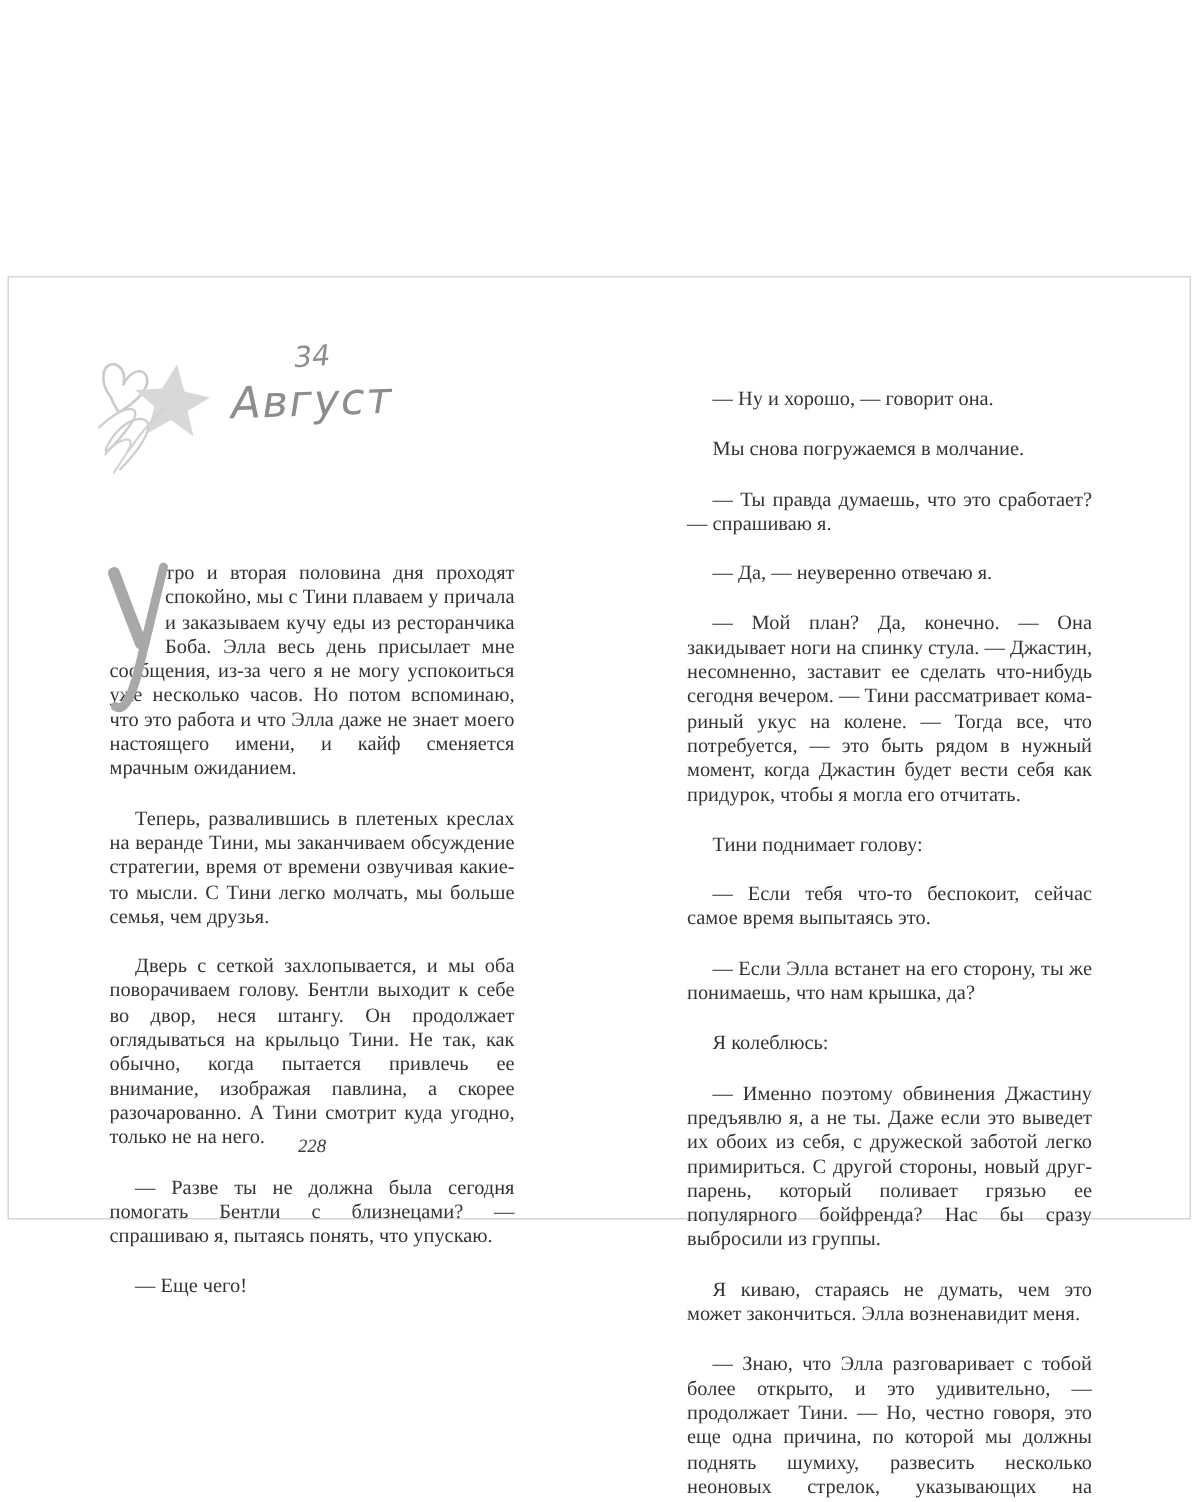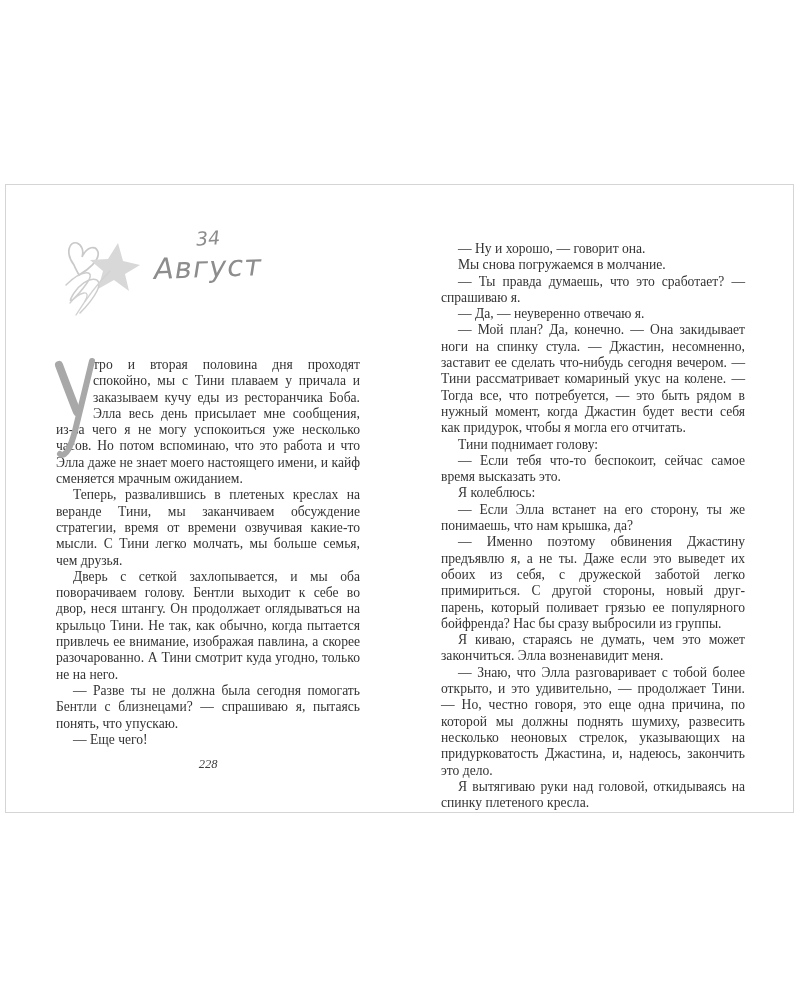--- a/index.html
+++ b/index.html
@@ -85,21 +85,21 @@
     font-size: 13.6px;
     line-height: 16.3px;
     color: #333333;
     text-align: justify;
     hyphens: manual;
   }
   .page-left  .body-text { top: 172px; }
   .page-right .body-text { top: 56px; }
 
   .para {
-    margin: 0;
+    margin: 17px;
     text-indent: 17px;
   }
   .para.first { text-indent: 0; }
 
   .dropcap-box {
     float: left;
     width: 37px;
     height: 65px;
     position: relative;
   }
@@ -162,23 +162,23 @@
 
     <div class="page page-right">
 
       <div class="body-text">
         <p class="para">— Ну и хорошо, — говорит она.</p>
         <p class="para">Мы снова погружаемся в молчание.</p>
         <p class="para">— Ты правда думаешь, что это сработает? — спраши­ваю я.</p>
         <p class="para">— Да, — неуверенно отвечаю я.</p>
         <p class="para">— Мой план? Да, конечно. — Она закидывает ноги на спинку стула. — Джастин, несомненно, заставит ее сделать что-нибудь сегодня вечером. — Тини рассматривает кома­риный укус на колене. — Тогда все, что потребуется, — это быть рядом в нужный момент, когда Джастин будет вести себя как придурок, чтобы я могла его отчитать.</p>
         <p class="para">Тини поднимает голову:</p>
-        <p class="para">— Если тебя что-то беспокоит, сейчас самое время вы­сказать это.</p>
+        <p class="para">— Если тебя что-то беспокоит, сейчас самое время вы­пытаясь это.</p>
+        <p class="para">— Если Элла встанет на его сторону, ты же понимаешь, что нам крышка, да?</p>
         <p class="para">Я колеблюсь:</p>
-        <p class="para">— Если Элла встанет на его сторону, ты же понимаешь, что нам крышка, да?</p>
         <p class="para">— Именно поэтому обвинения Джастину предъявлю я, а не ты. Даже если это выведет их обоих из себя, с дру­жеской заботой легко примириться. С другой стороны, но­вый друг-парень, который поливает грязью ее популярного бойфренда? Нас бы сразу выбросили из группы.</p>
         <p class="para">Я киваю, стараясь не думать, чем это может закон­читься. Элла возненавидит меня.</p>
         <p class="para">— Знаю, что Элла разговаривает с тобой более открыто, и это удивительно, — продолжает Тини. — Но, честно го­воря, это еще одна причина, по которой мы должны под­нять шумиху, развесить несколько неоновых стрелок, указывающих на придурковатость Джастина, и, надеюсь, закончить это дело.</p>
         <p class="para">Я вытягиваю руки над головой, откидываясь на спинку плетеного кресла.</p>
       </div>
 
     </div>
 
   </div>
 </div>

